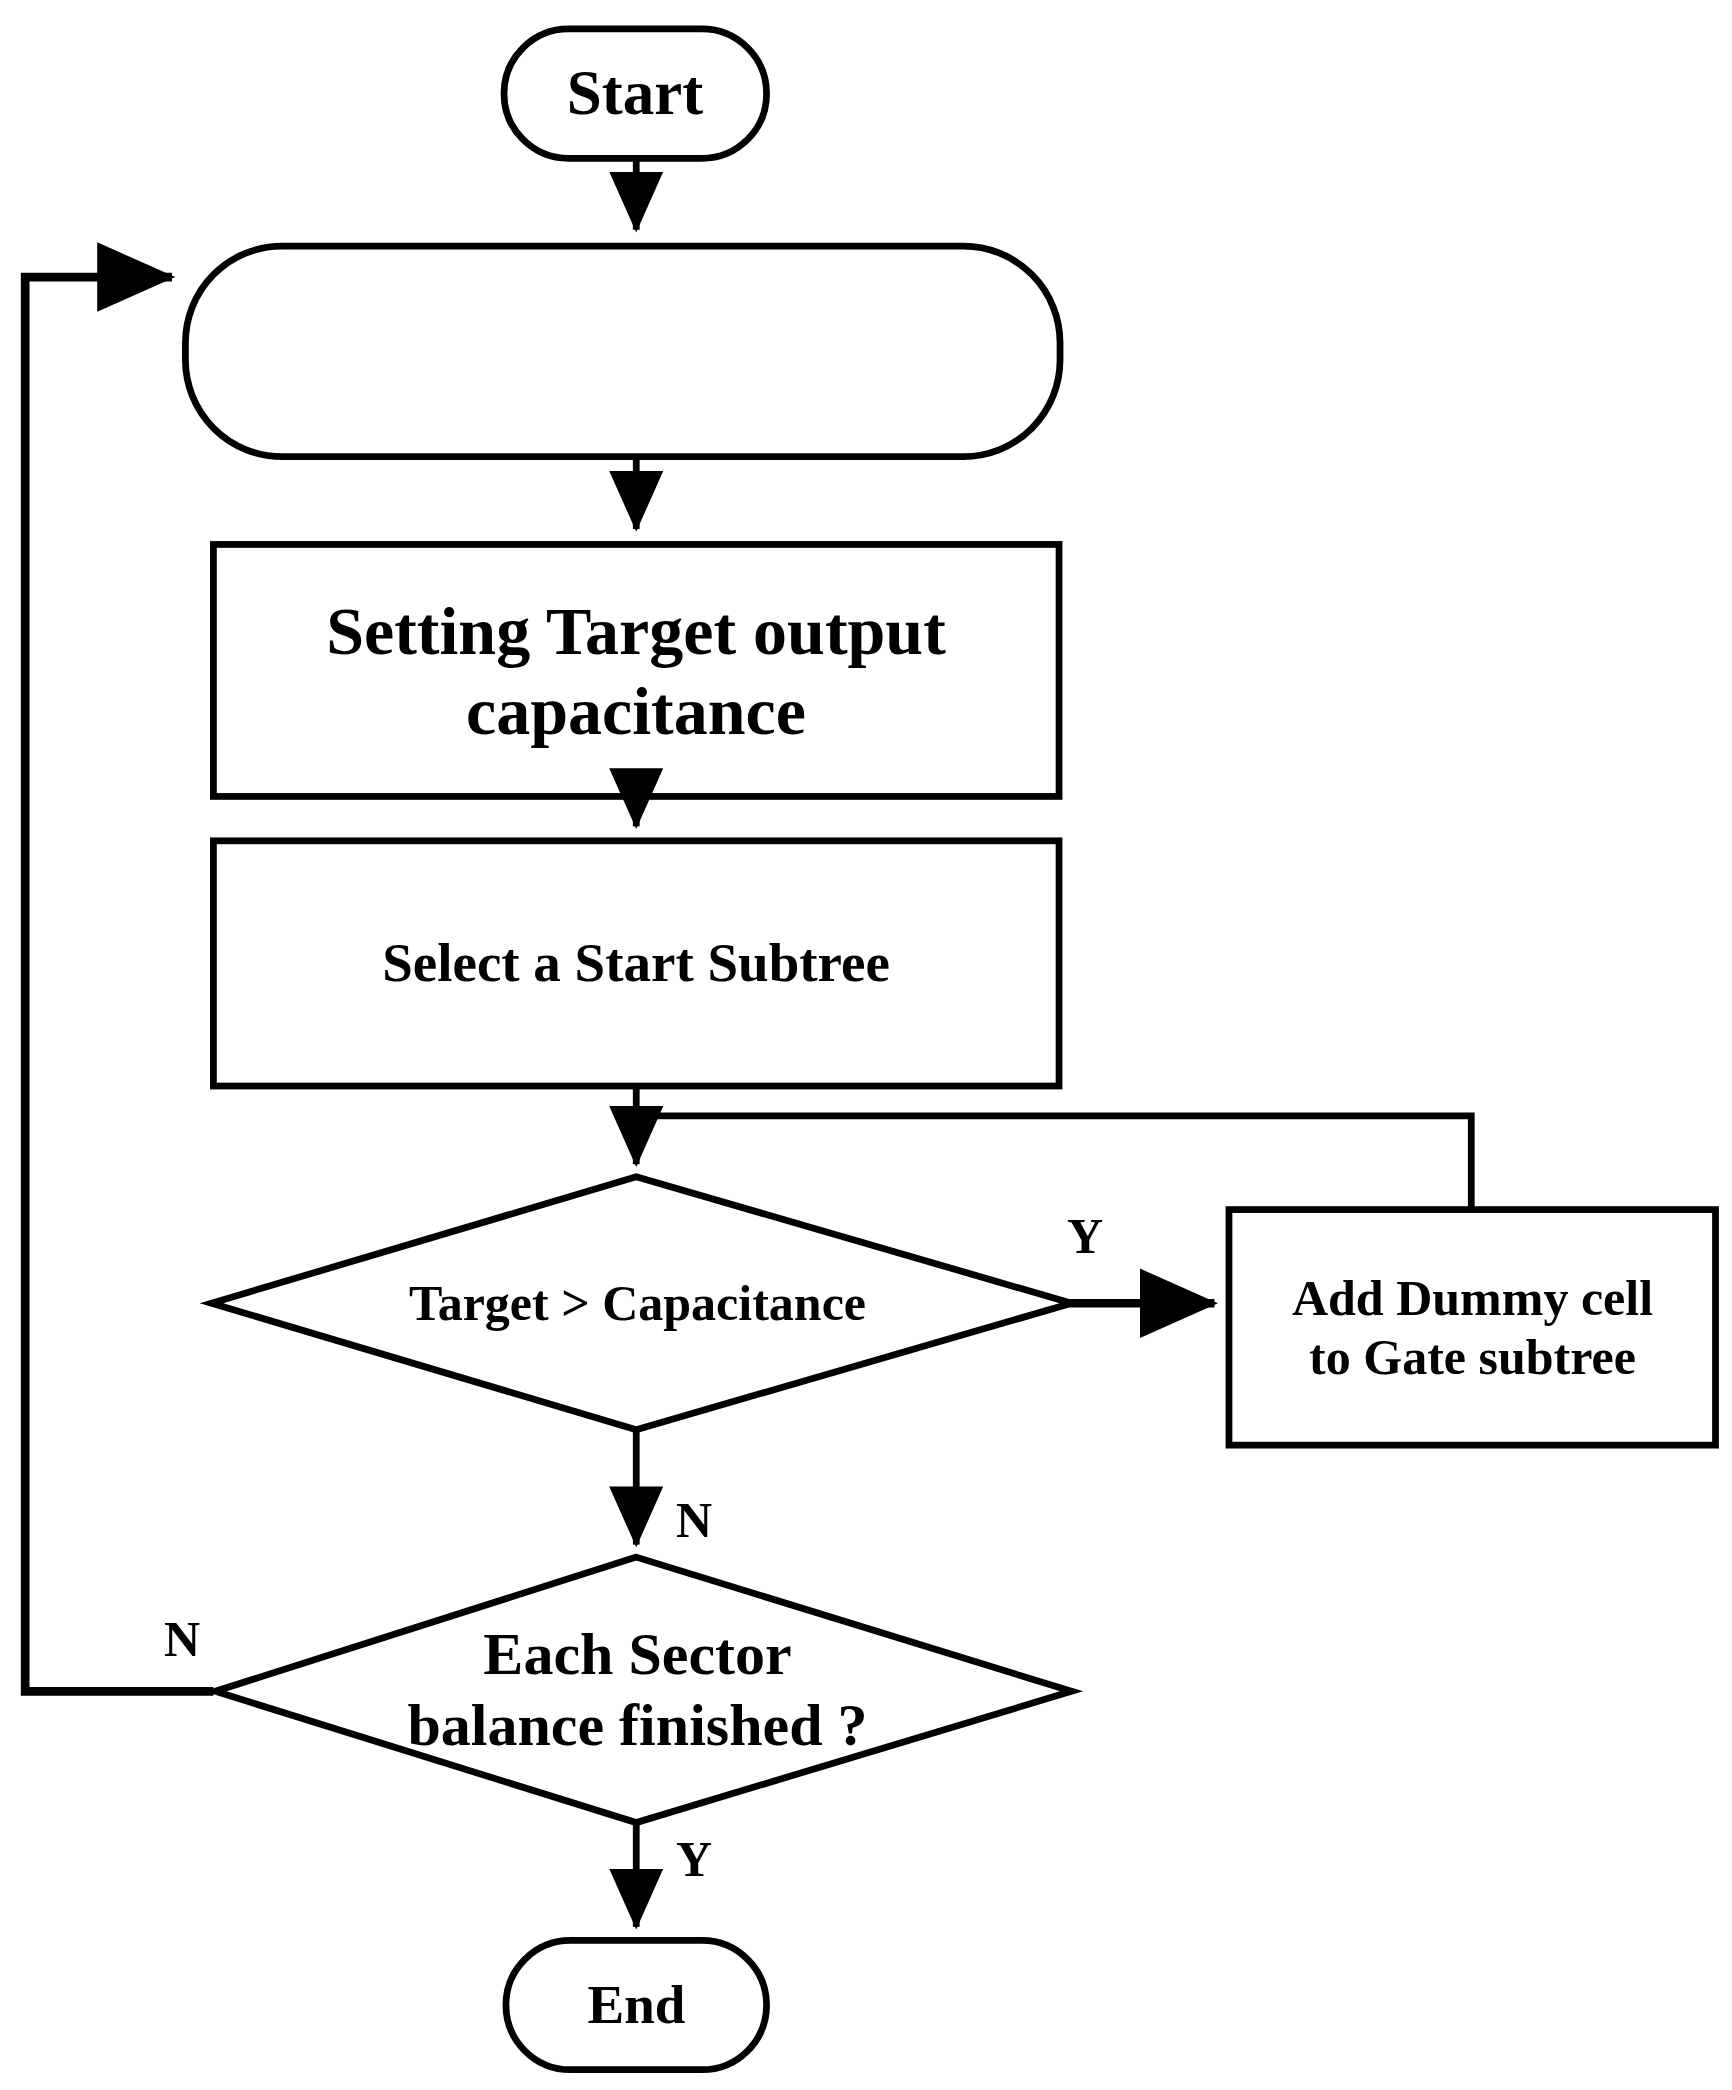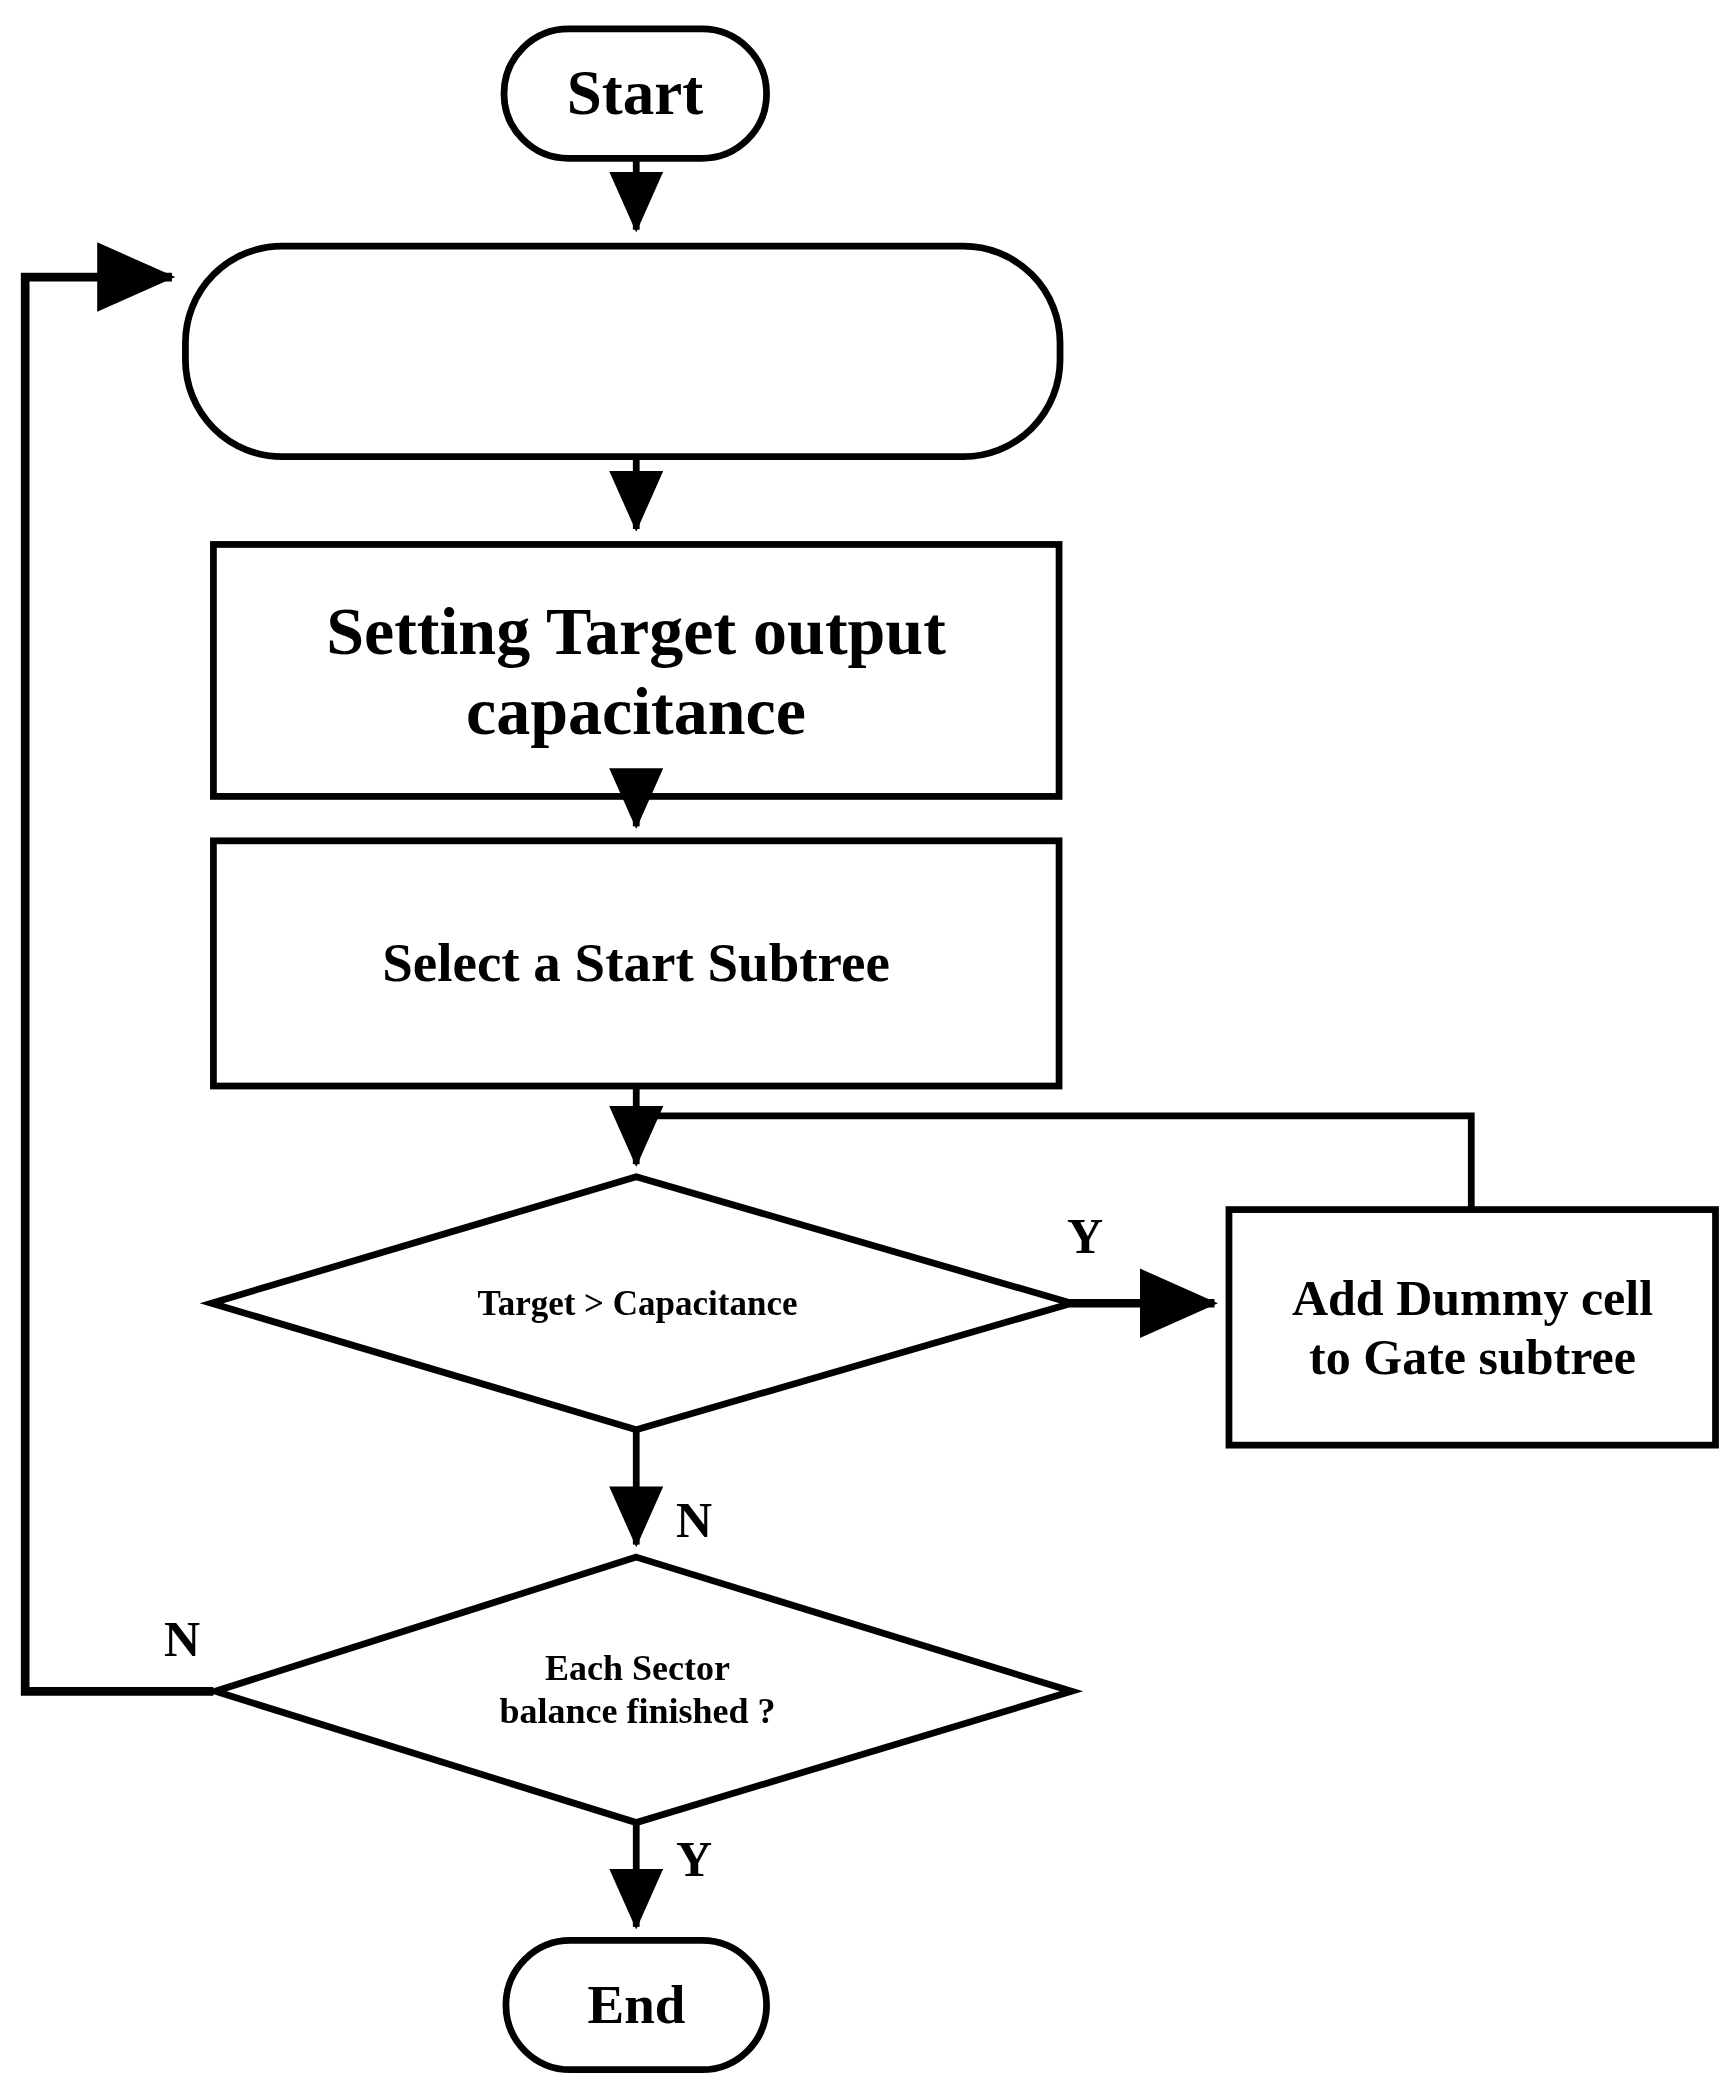--- a/index.html
+++ b/index.html
@@ -44,23 +44,23 @@
     font-weight: bold;
     font-size: 50px;
     line-height: 1;
     pointer-events: none;
   }
   
   #label-start      { left: 502px;  top: 27px;   width: 266px; height: 133px; font-size: 63px; }
   #label-calculate  { left: 183px;  top: 244px;  width: 879px; height: 214px; font-size: 55px; }
   #label-setting    { left: 212px;  top: 544px;  width: 848px; height: 254px; font-size: 68px; }
   #label-select     { left: 212px;  top: 840px;  width: 848px; height: 246px; font-size: 55px; }
-  #label-target     { left: 309px;  top: 1255px; width: 657px; height: 97px; font-size: 35px; }
+  #label-target     { left: 309px;  top: 1255px; width: 657px; height: 97px; font-size: 50px; }
   #label-adddummy   { left: 1228px; top: 1209px; width: 489px; height: 238px; font-size: 50px; }
-  #label-eachsector { left: 319px;  top: 1622px; width: 637px; height: 135px; font-size: 36px; }
+  #label-eachsector { left: 319px;  top: 1622px; width: 637px; height: 135px; font-size: 60px; }
   #label-end        { left: 504px;  top: 1939px; width: 265px; height: 133px; font-size: 55px; }
 
   #edge-y1 { left: 1067px; top: 1211px; }
   #edge-n1 { left: 676px;  top: 1495px; }
   #edge-n2 { left: 164px;  top: 1614px; }
   #edge-y2 { left: 676px;  top: 1834px; }
 </style>
 </head>
 <body>
 

